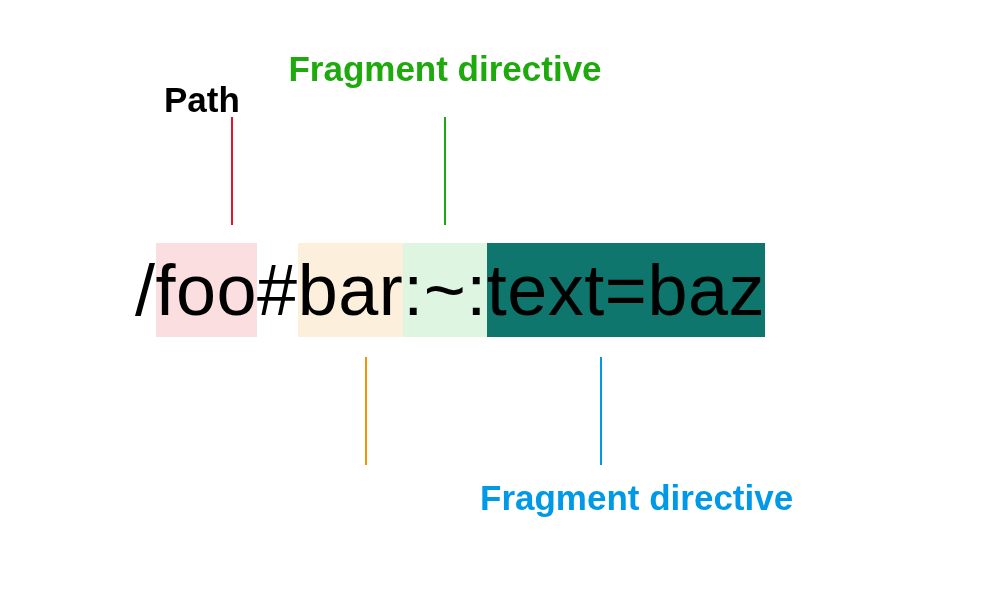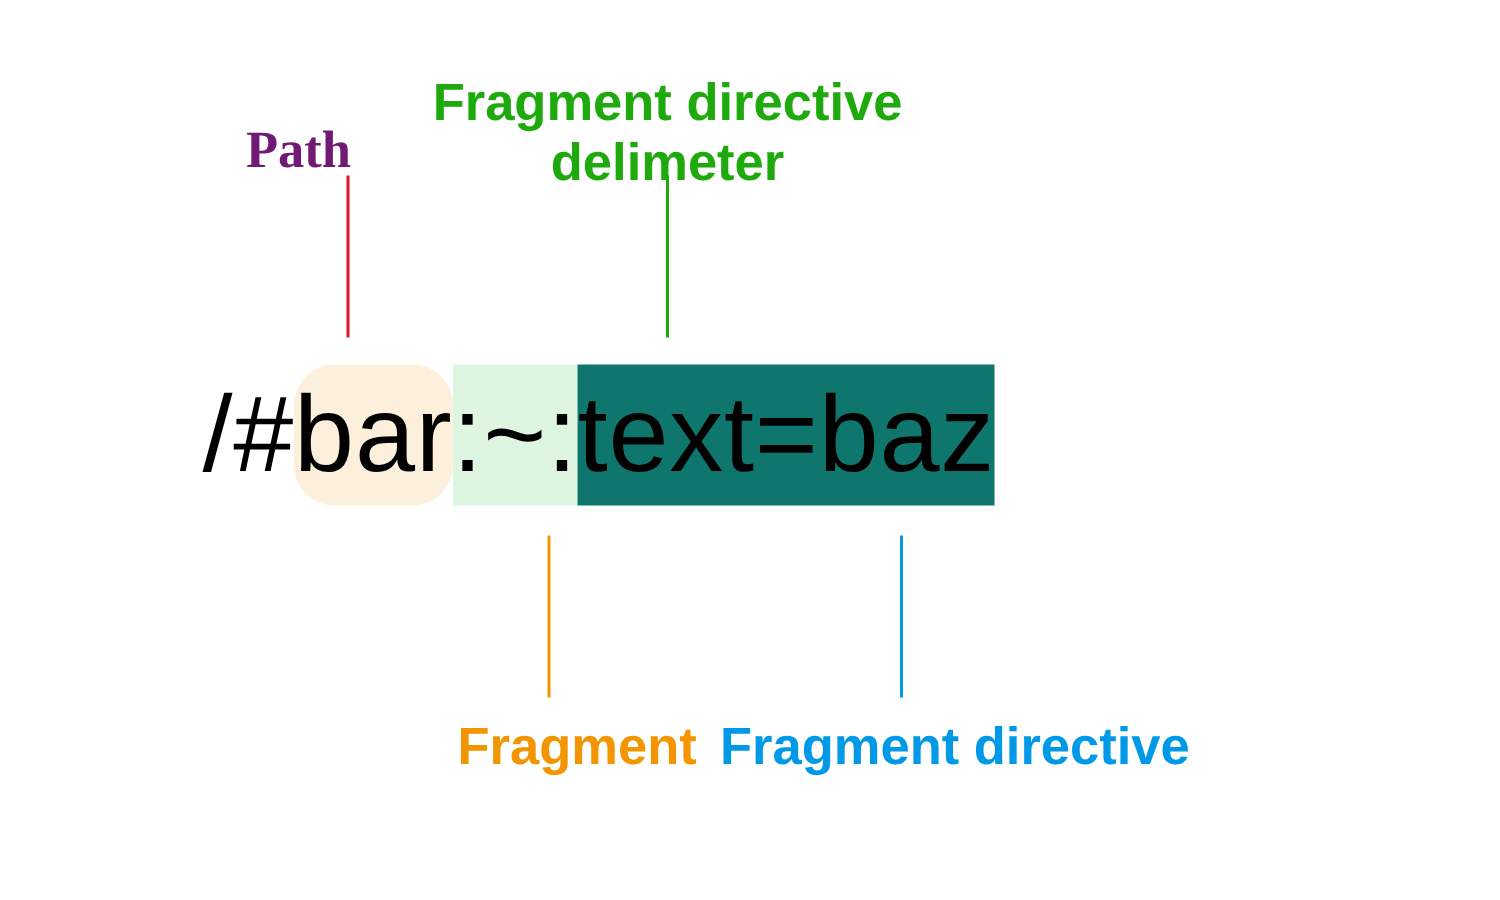--- a/index.html
+++ b/index.html
@@ -14,21 +14,21 @@
       position: relative;
       width: 100%;
       height: 100%;
     }
     .label {
       position: absolute;
       font-weight: 700;
       font-size: 35px;
       white-space: nowrap;
     }
-    .label.top-path { color: #701a75; font-family: Liberation Serif, serif; }
+    .label.top-path { color: #000000; }
     .label.top-delim { color: #1ea90c; text-align: center; line-height: 1.15; }
     .label.bot-frag { color: #f29500; }
     .label.bot-dir { color: #0099e8; }
 
     .vline {
       position: absolute;
       width: 1.5px;
     }
     .vline.red { background: #e6152d; }
     .vline.green { background: #1ea90c; }
@@ -47,46 +47,45 @@
       align-items: stretch;
       height: 94px;
       line-height: 94px;
     }
     .seg {
       display: inline-flex;
       align-items: center;
       justify-content: center;
     }
     .hi-path { background: #fbdfe0; }
-    .hi-frag { background: #fcf0dc; border-radius: 27px; }
+    .hi-frag { background: #fcf0dc; }
     .hi-delim { background: #def5e1; }
     .hi-dir { background: #0f766e; }
   </style>
 </head>
 <body>
 
 <div class="canvas">
 
   <div class="label top-path" style="left:164px; top:80px;">Path</div>
 
   <div class="label top-delim" style="left:285px; top:49px; width:320px;">
     <div>Fragment directive</div>
-    <div>delimeter</div>
   </div>
 
   <div class="vline red" style="left:231px; top:117px; height:108px;"></div>
   <div class="vline green" style="left:444px; top:117px; height:108px;"></div>
 
   <div class="url-row">
     <span class="seg">/</span>
+    <span class="seg hi-path">foo</span>
     <span class="seg">#</span>
     <span class="seg hi-frag">bar</span>
     <span class="seg hi-delim">:~:</span>
     <span class="seg hi-dir">text=baz</span>
   </div>
 
   <div class="vline orange" style="left:365px; top:357px; height:108px;"></div>
   <div class="vline blue" style="left:600px; top:357px; height:108px;"></div>
 
-  <div class="label bot-frag" style="left:305px; top:478px;">Fragment</div>
   <div class="label bot-dir" style="left:480px; top:478px;">Fragment directive</div>
 
 </div>
 
 </body></html>

